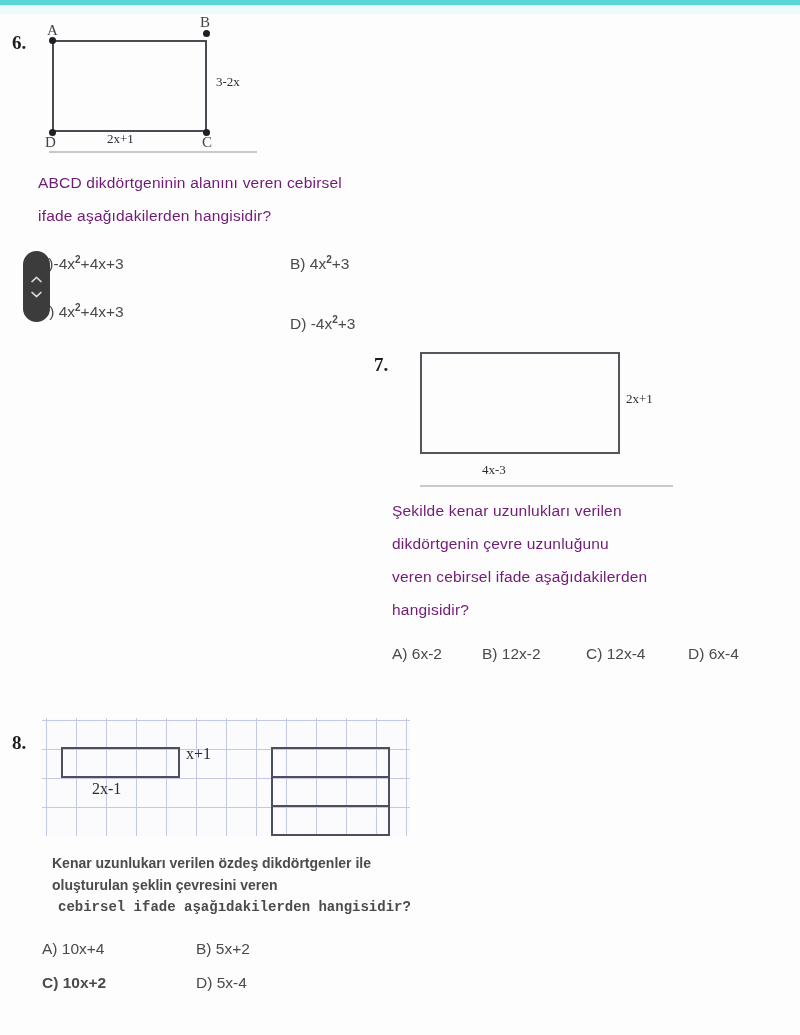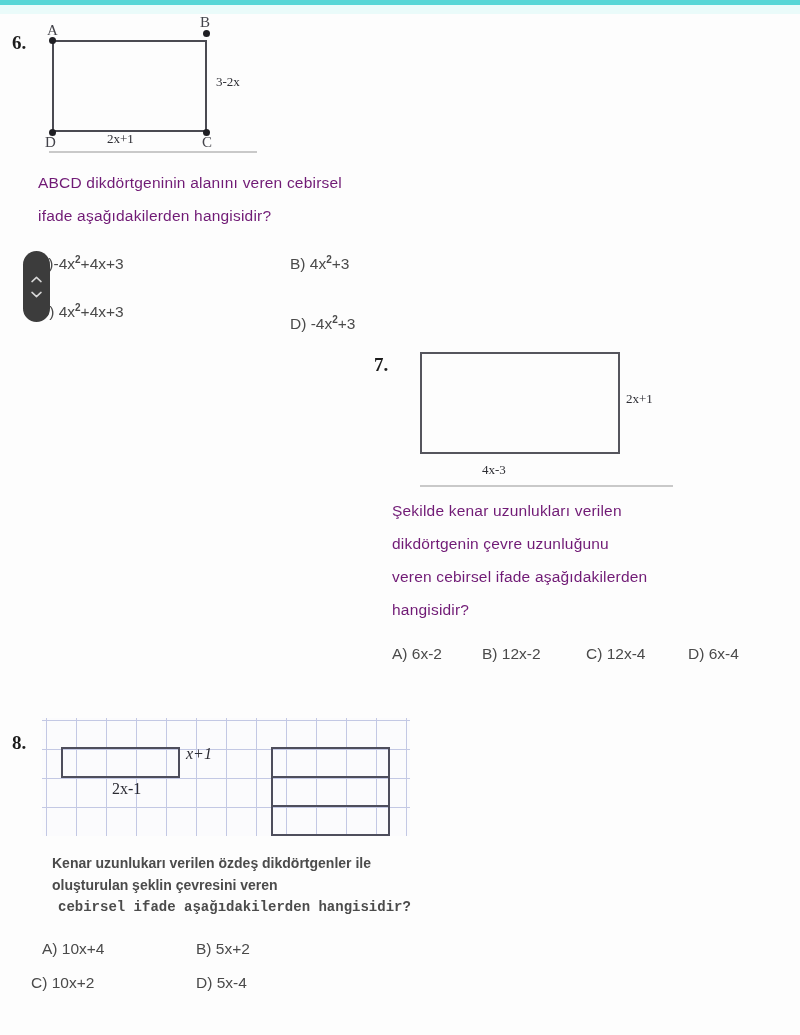--- a/index.html
+++ b/index.html
@@ -274,32 +274,32 @@
   <div class="opt" style="left:392px; top:645px;">A) 6x-2</div>
   <div class="opt" style="left:482px; top:645px;">B) 12x-2</div>
   <div class="opt" style="left:586px; top:645px;">C) 12x-4</div>
   <div class="opt" style="left:688px; top:645px;">D) 6x-4</div>
 
   <div class="qnum" style="left:12px; top:732px;">8.</div>
 
   <div id="q8-figure">
 
     <div class="rect-q8" style="left:19px; top:29px; width:119px; height:31px;"></div>
-    <div class="q8-label" style="left:144px; top:27px;font-style:italic;">x+1</div>
-    <div class="q8-label" style="left:50px; top:62px;margin-left:20px;">2x-1</div>
+    <div class="q8-label" style="left:144px; top:27px;">x+1</div>
+    <div class="q8-label" style="left:50px; top:62px;">2x-1</div>
 
     <div class="rect-q8" style="left:229px; top:29px; width:119px; height:31px;"></div>
     <div class="rect-q8" style="left:229px; top:58px; width:119px; height:31px;"></div>
     <div class="rect-q8" style="left:229px; top:87px; width:119px; height:31px;"></div>
   </div>
 
   <div id="q8-text">
     <div>Kenar uzunlukarı verilen özdeş dikdörtgenler ile</div>
     <div>oluşturulan şeklin çevresini veren</div>
     <div class="indent">cebirsel ifade aşağıdakilerden hangisidir?</div>
   </div>
 
   <div class="opt" style="left:42px; top:940px;">A) 10x+4</div>
   <div class="opt" style="left:196px; top:940px;">B) 5x+2</div>
-  <div class="opt" style="left:31px; top:974px;">C) 10x+2</div>
+  <div class="opt" style="left:42px; top:974px;font-weight:bold;">C) 10x+2</div>
   <div class="opt" style="left:196px; top:974px;">D) 5x-4</div>
 
 </div>
 
 </body></html>

